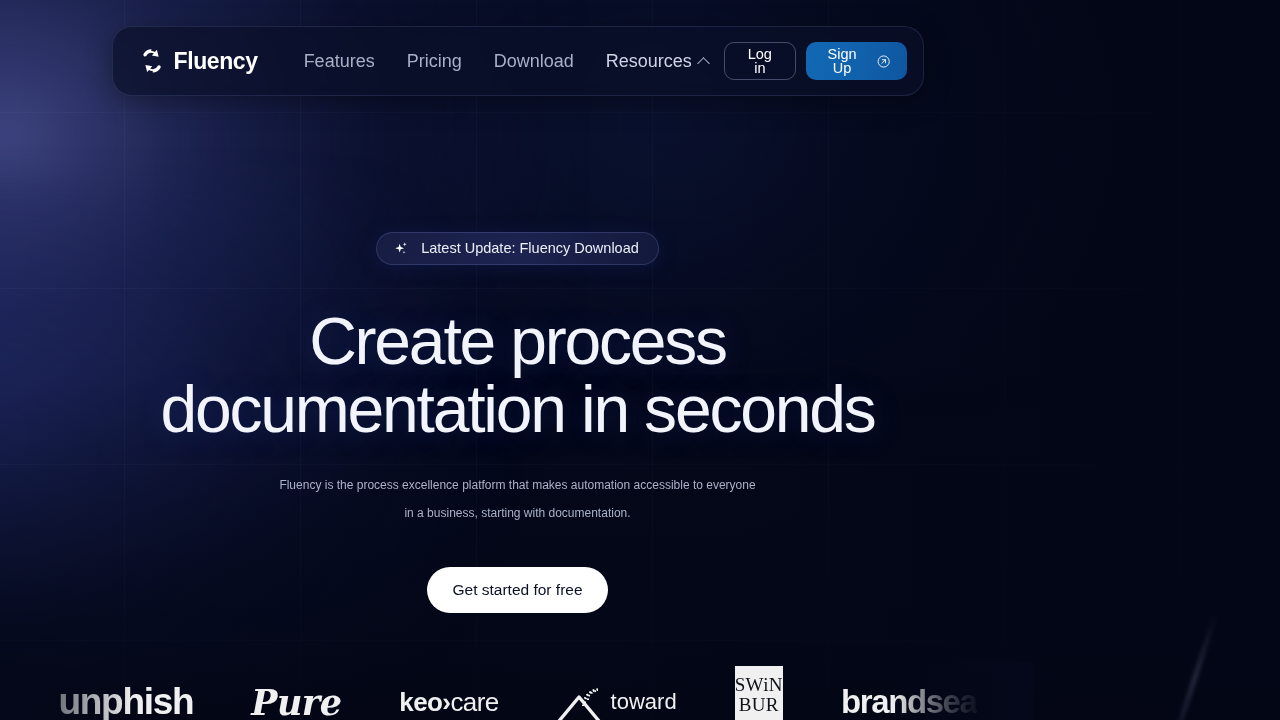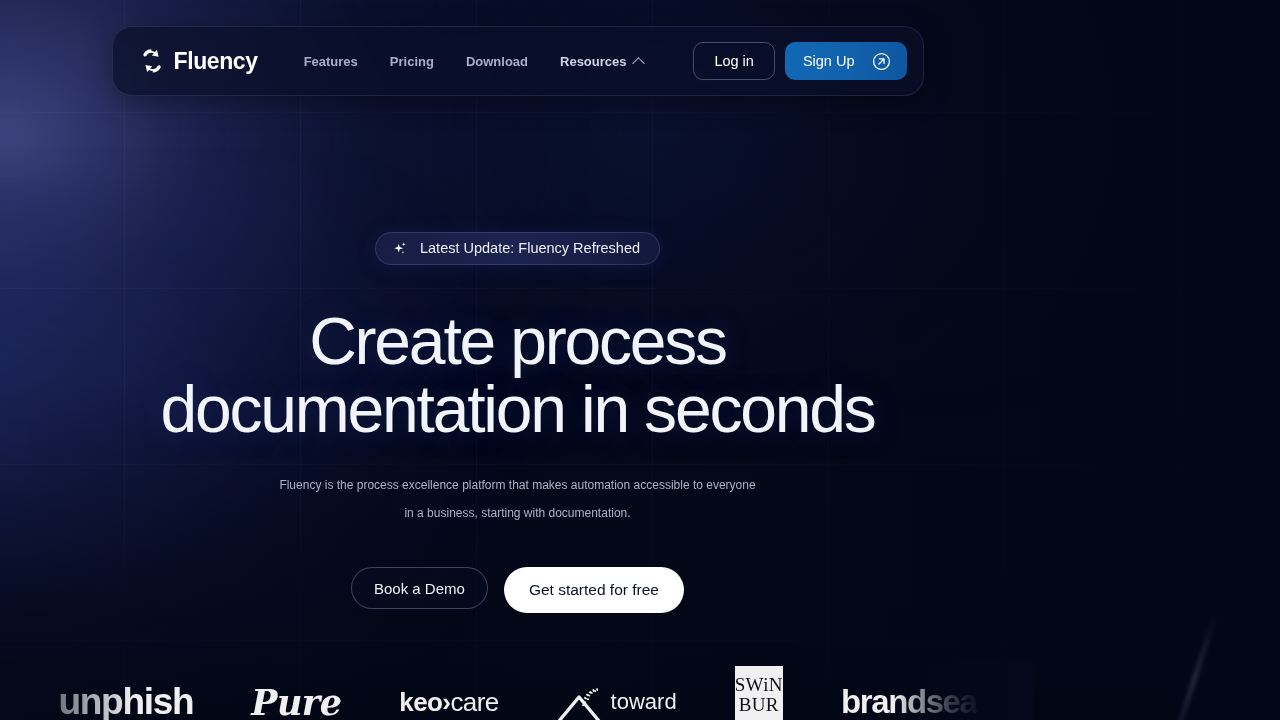--- a/index.html
+++ b/index.html
@@ -149,22 +149,22 @@
     line-height: 1;
   }
 
   .nav-links {
     display: flex;
     align-items: center;
     gap: 0;
   }
   .nav-link {
     color: #a8b0c6;
-    font-size: 13px;
-    font-weight: 700;
+    font-size: 18px;
+    font-weight: 400;
     padding: 0 16px;
     line-height: 1;
     white-space: nowrap;
     cursor: pointer;
   }
   .nav-link.has-caret {
     display: flex;
     align-items: center;
     gap: 7px;
     color: #cfd5e6;
@@ -417,35 +417,34 @@
   </div>
 
   <section class="hero">
 
     <div class="badge">
       <svg class="sparkle" viewBox="0 0 24 24">
         <path fill="#ffffff" d="M9.4 5.2 10.9 10l4.8 1.5-4.8 1.5-1.5 4.8-1.5-4.8L3.1 11.5 7.9 10z"></path>
         <path fill="#ffffff" d="M16.6 3.2l.66 2.1 2.1.66-2.1.66-.66 2.1-.66-2.1-2.1-.66 2.1-.66z"></path>
         <path fill="#ffffff" d="M15.5 15.2l.5 1.6 1.6.5-1.6.5-.5 1.6-.5-1.6-1.6-.5 1.6-.5z"></path>
       </svg>
-      <span class="badge-text">Latest Update: Fluency Refreshed</span>
+      <span class="badge-text">Latest Update: Fluency Download</span>
     </div>
 
     <h1 class="headline">
       <span>Create process</span><br>
       <span>documentation in seconds</span>
     </h1>
 
     <p class="subhead">
       <span>Fluency is the process excellence platform that makes automation accessible to everyone</span><br>
       <span>in a business, starting with documentation.</span>
     </p>
 
     <div class="cta-row">
-      <button class="btn-outline">Book a Demo</button>
       <button class="btn-white">Get started for free</button>
     </div>
 
   </section>
 
   <div class="logo-strip">
 
     <div class="logo-item logo-unphish">unphish</div>
 
     <div class="logo-item logo-pure">Pure</div>

